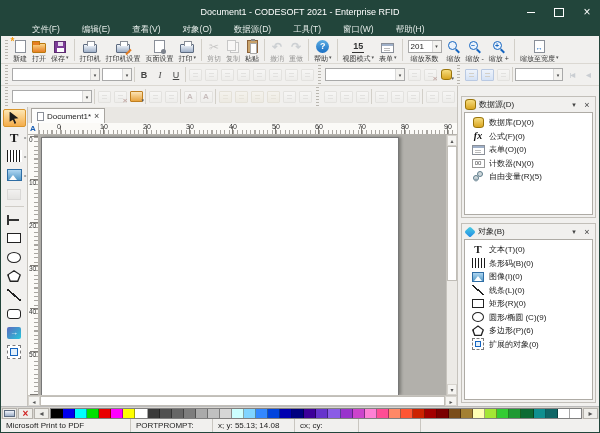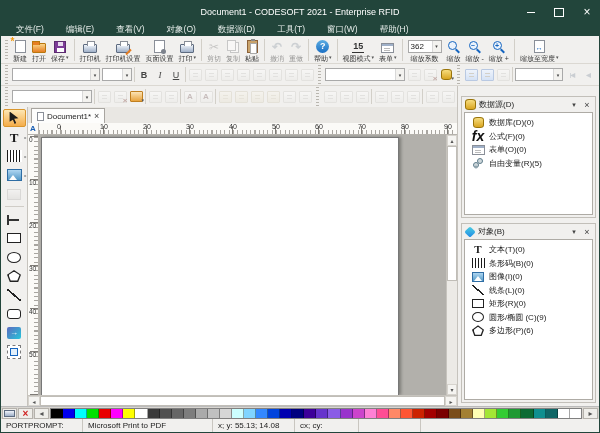--- a/index.html
+++ b/index.html
@@ -9,21 +9,21 @@
     border:1px solid #22453b;}
   
   .titlebar{height:22px;background:#22453b;display:flex;align-items:center;justify-content:center;
     position:relative;color:#fff;font-size:9px;flex:0 0 22px;}
   .win-controls{position:absolute;right:6px;top:0;height:100%;display:flex;align-items:center;gap:16px;}
   .wc{width:12px;height:12px;display:flex;align-items:center;justify-content:center;color:#fff;}
   .wc-min::before{content:'';width:8px;height:1px;background:#fff;}
   .wc-max::before{content:'';width:8px;height:7px;border:1px solid #fff;}
   .wc-close::before{content:'×';font-size:12px;line-height:1;}
   
-  .menubar{height:13px;background:#22453b;display:flex;align-items:center;padding-left:4px;flex:0 0 13px;}
+  .menubar{height:13px;background:#22453b;display:flex;align-items:center;padding-left:20px;flex:0 0 13px;}
   .menu-item{color:#e4ebe8;font-size:8.5px;padding:0 11px;white-space:nowrap;}
   
   .toolbar1{height:28px;background:#f1f0ee;border-bottom:1px solid #dbd8d2;display:flex;
     align-items:center;padding:0 2px;gap:1px;flex:0 0 28px;overflow:hidden;}
   .tb1-btn{display:flex;flex-direction:column;align-items:center;justify-content:center;height:26px;
     padding:0 2px;font-size:7px;color:#333;border-radius:2px;position:relative;white-space:nowrap;}
   .tb1-btn.disabled{opacity:.5;filter:grayscale(.7);}
   .tb1-ic{height:15px;display:flex;align-items:flex-end;justify-content:center;}
   .tb1-label{line-height:1;margin-top:2px;}
   .tb-sep{width:1px;height:22px;background:#d2cfc8;margin:0 2px;flex:0 0 1px;}
@@ -129,21 +129,21 @@
   .ti-line{width:12px;height:10px;background:linear-gradient(to top right,transparent 45%,#222 45% 55%,transparent 55%);}
   .ti-line.big{width:14px;height:12px;}
   .ti-rrect{width:13px;height:9px;border:1px solid #222;border-radius:3px;background:#fff;}
   .ti-rrect.big{width:14px;height:10px;}
   .ti-ext{width:12px;height:12px;border:1px dashed #7a7a7a;background:#fff;}
   .ti-ext::before{content:'';position:absolute;inset:2px;border:1px solid #1565c0;background:#e3f0fb;}
   .ti-ext.big{width:14px;height:14px;}
   .ti-date{width:12px;height:11px;background:#fff;border:1px solid #8a8f98;}
   .ti-date::before{content:'';position:absolute;left:0;right:0;top:0;height:3px;background:#64b5f6;}
   .ti-date::after{content:'';position:absolute;left:2px;top:5px;width:7px;height:1px;background:#b5b5b5;box-shadow:0 2px 0 #b5b5b5;}
-  .ti-fx{font-style:italic;font-family:Liberation Sans, sans-serif;font-size:14px;color:#111;font-weight:bold;}
+  .ti-fx{font-style:italic;font-family:Liberation Serif, serif;font-size:10px;color:#111;font-weight:bold;}
   .ti-lookup{width:12px;height:10px;border:1px solid #6f7f95;background:#fff;
     background-image:repeating-linear-gradient(90deg,#b9c4d6 0 1px,transparent 1px 4px),
     repeating-linear-gradient(#b9c4d6 0 1px,transparent 1px 4px);}
   .ti-lookup::after{content:'';position:absolute;right:-2px;bottom:-2px;width:5px;height:5px;
     border:1.5px solid #1565c0;border-radius:50%;background:rgba(255,255,255,.75);}
   .ti-counter{width:13px;height:9px;border:1px solid #999;background:#fff;font-size:6px;color:#444;}
   .ti-freevar{width:12px;height:11px;}
   .ti-freevar::before{content:'';position:absolute;left:1px;bottom:1px;width:4px;height:4px;border:1px solid #607d8b;
     background:#cfd8dc;border-radius:50%;}
   .ti-freevar::after{content:'';position:absolute;right:1px;top:0;width:4px;height:4px;border:1px solid #607d8b;
@@ -383,21 +383,21 @@
         </span>
         <span style="display: flex; align-items: center;">
           <span class="tb1-label">表单</span>
           <span class="dd"></span>
         </span>
       </div>
       <span class="tb-sep"></span>
       <div class="tb1-btn">
         <span class="tb1-ic">
           <span class="combo" style="width: 34px;">
-            <span class="cval">362</span>
+            <span class="cval">201</span>
             <span class="carr"></span>
           </span>
         </span>
         <span style="display: flex; align-items: center;">
           <span class="tb1-label">缩放系数</span>
         </span>
       </div>
       <div class="tb1-btn">
         <span class="tb1-ic">
           <span class="icn ic-mag"></span>
@@ -723,20 +723,26 @@
               <span>公式(F)(0)</span>
             </li>
             <li>
               <span class="ticon">
                 <span class="icn ic-form"></span>
               </span>
               <span>表单(O)(0)</span>
             </li>
             <li>
               <span class="ticon">
+                <span class="icn ti-counter">00</span>
+              </span>
+              <span>计数器(N)(0)</span>
+            </li>
+            <li>
+              <span class="ticon">
                 <span class="icn ti-freevar"></span>
               </span>
               <span>自由变量(R)(5)</span>
             </li>
           </ul>
       </div>
       <div class="panel obj">
         <div class="panel-header">
           <span class="icn ic-objpanel"></span>
           <span class="ptitle">对象(B)</span>
@@ -778,20 +784,26 @@
               <span class="ticon">
                 <span class="icn ti-ellipse"></span>
               </span>
               <span>圆形/椭圆 (C)(9)</span>
             </li>
             <li>
               <span class="ticon">
                 <span class="icn ti-poly"></span>
               </span>
               <span>多边形(P)(6)</span>
+            </li>
+            <li>
+              <span class="ticon">
+                <span class="icn ti-ext"></span>
+              </span>
+              <span>扩展的对象(0)</span>
             </li>
           </ul>
       </div>
     </div>
   </div>
 
   <div class="palette">
     <span class="pal-btn pal-print"></span>
     <span class="pal-btn pal-x"></span>
     <span class="pal-btn sarr left"></span>
@@ -838,21 +850,21 @@
         <span class="swatch" style="background: rgb(11, 107, 51);"></span>
         <span class="swatch" style="background: rgb(15, 143, 143);"></span>
         <span class="swatch" style="background: rgb(15, 102, 102);"></span>
         <span class="swatch" style="background: rgb(255, 255, 255);"></span>
         <span class="swatch" style="background: rgb(255, 255, 255);"></span>
       </div>
     <span class="pal-btn sarr right"></span>
   </div>
 
   <div class="status">
+    <span class="seg" style="width:130px">Microsoft Print to PDF</span>
     <span class="seg" style="width:82px">PORTPROMPT:</span>
-    <span class="seg" style="width:130px">Microsoft Print to PDF</span>
     <span class="seg" style="width:82px">x; y: 55.13; 14.08</span>
     <span class="seg" style="width:64px">cx; cy:</span>
     <span class="seg" style="width:62px"></span>
     <span class="seg" style="flex:1;border-right:none"></span>
   </div>
 
 </div>
 
 </body></html>

